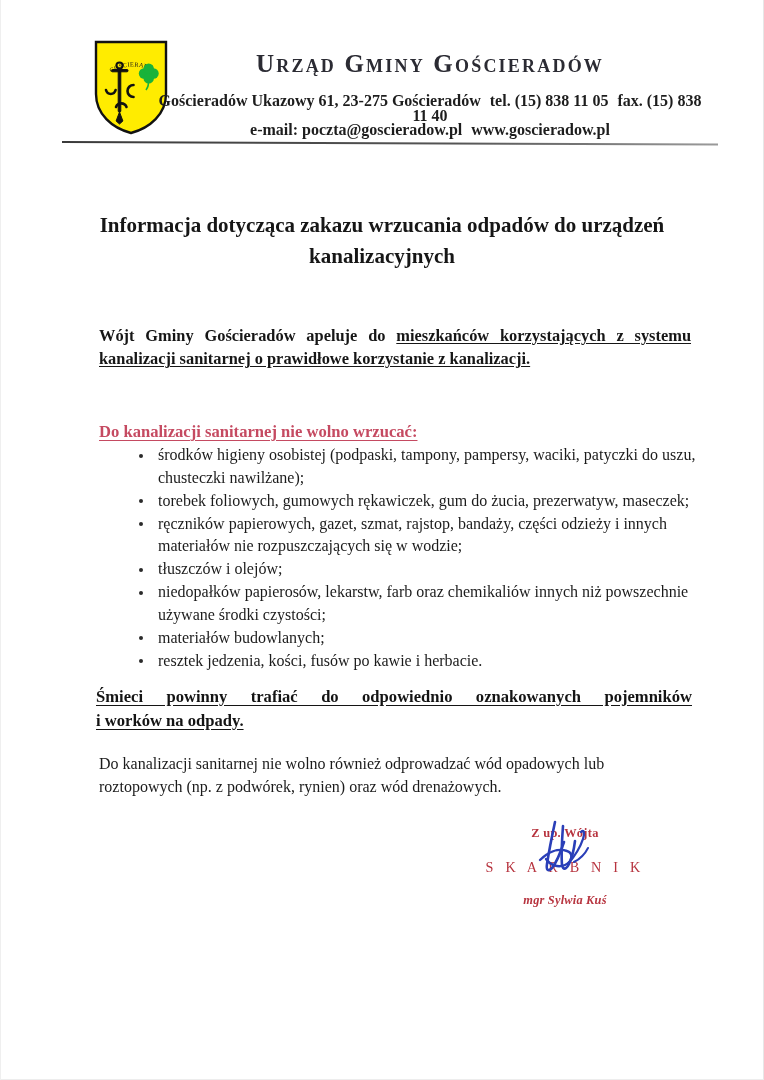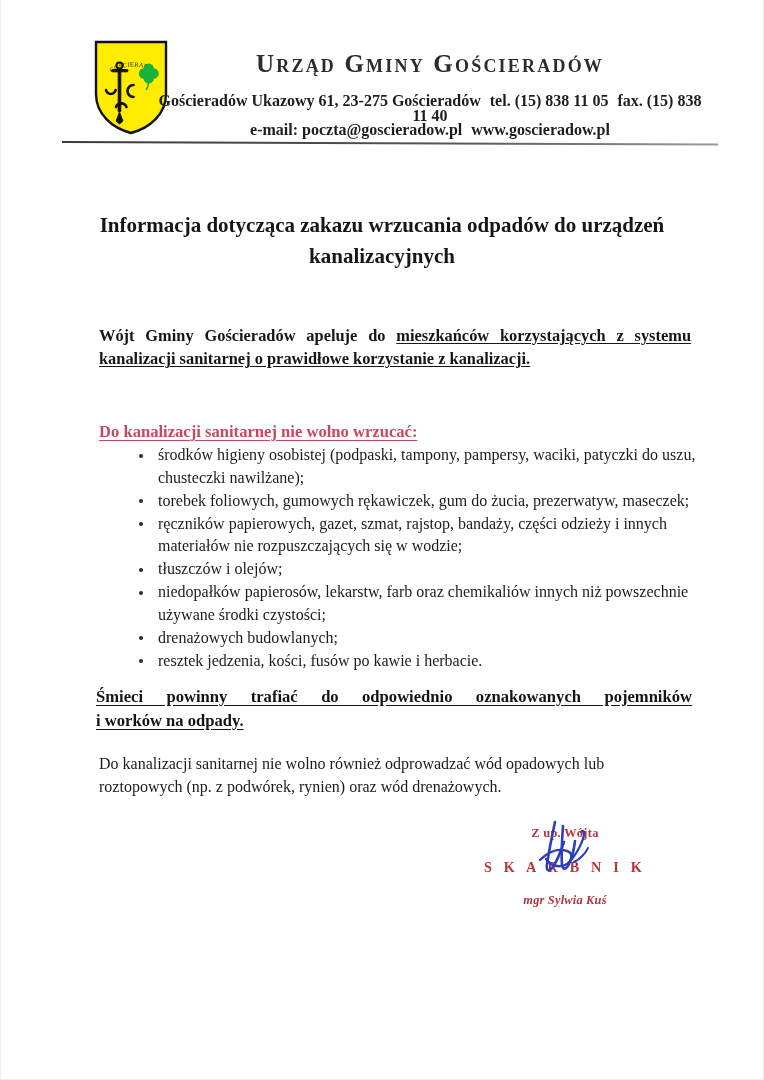--- a/index.html
+++ b/index.html
@@ -196,21 +196,21 @@
   }
   .sig-line1 {
     font-size: 12.4px;
     font-weight: 700;
     color: #b7343f;
     letter-spacing: 0.3px;
   }
   .sig-line2 {
     margin-top: 18px;
     font-size: 14.2px;
-    font-weight: 700;
+    font-weight: 400;
     color: #b7343f;
     letter-spacing: 4.2px;
   }
   .sig-line3 {
     margin-top: 17px;
     font-size: 12.4px;
     font-style: italic;
     font-weight: 700;
     color: #b7343f;
     letter-spacing: 0.2px;
@@ -280,21 +280,21 @@
   </p>
 
   <div class="red-heading">Do kanalizacji sanitarnej nie wolno wrzucać:</div>
 
   <ul class="banned-list">
     <li>środków higieny osobistej (podpaski, tampony, pampersy, waciki, patyczki do uszu, chusteczki nawilżane);</li>
     <li>torebek foliowych, gumowych rękawiczek, gum do żucia, prezerwatyw, maseczek;</li>
     <li>ręczników papierowych, gazet, szmat, rajstop, bandaży, części odzieży i innych materiałów nie rozpuszczających się w wodzie;</li>
     <li>tłuszczów i olejów;</li>
     <li>niedopałków papierosów, lekarstw, farb oraz chemikaliów innych niż powszechnie używane środki czystości;</li>
-    <li>drenażowych budowlanych;</li>
+    <li>materiałów budowlanych;</li>
     <li>resztek jedzenia, kości, fusów po kawie i herbacie.</li>
   </ul>
 
   <p class="bold-note">
     <span class="l1">Śmieci powinny trafiać do odpowiednio oznakowanych pojemników</span>
     <span>i worków na odpady.</span>
   </p>
 
   <p class="closing">Do kanalizacji sanitarnej nie wolno również odprowadzać wód opadowych lub roztopowych (np. z podwórek, rynien) oraz wód drenażowych.</p>
 

